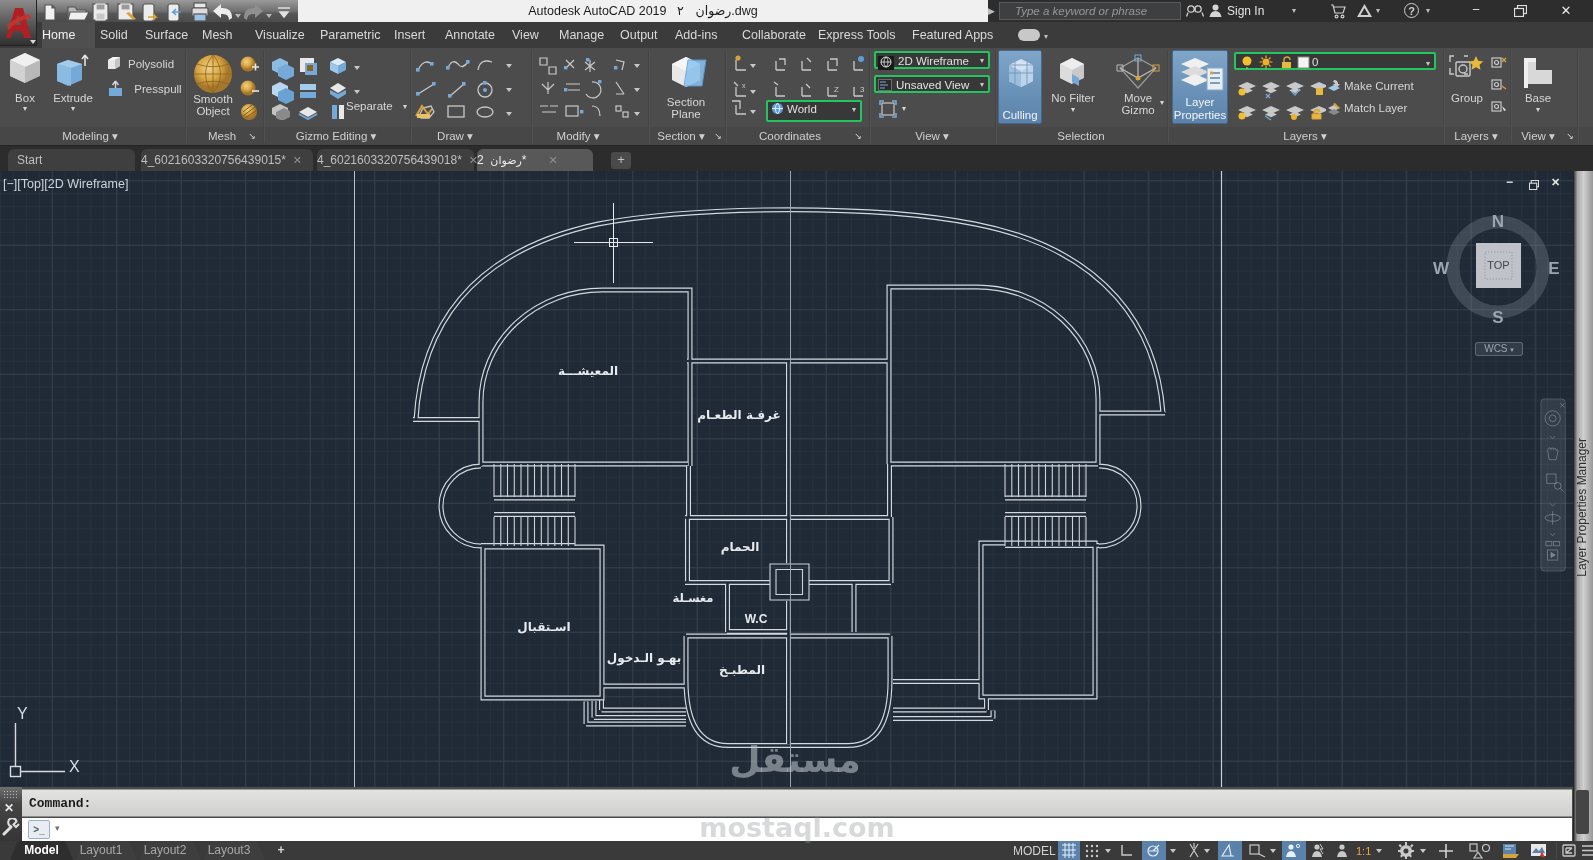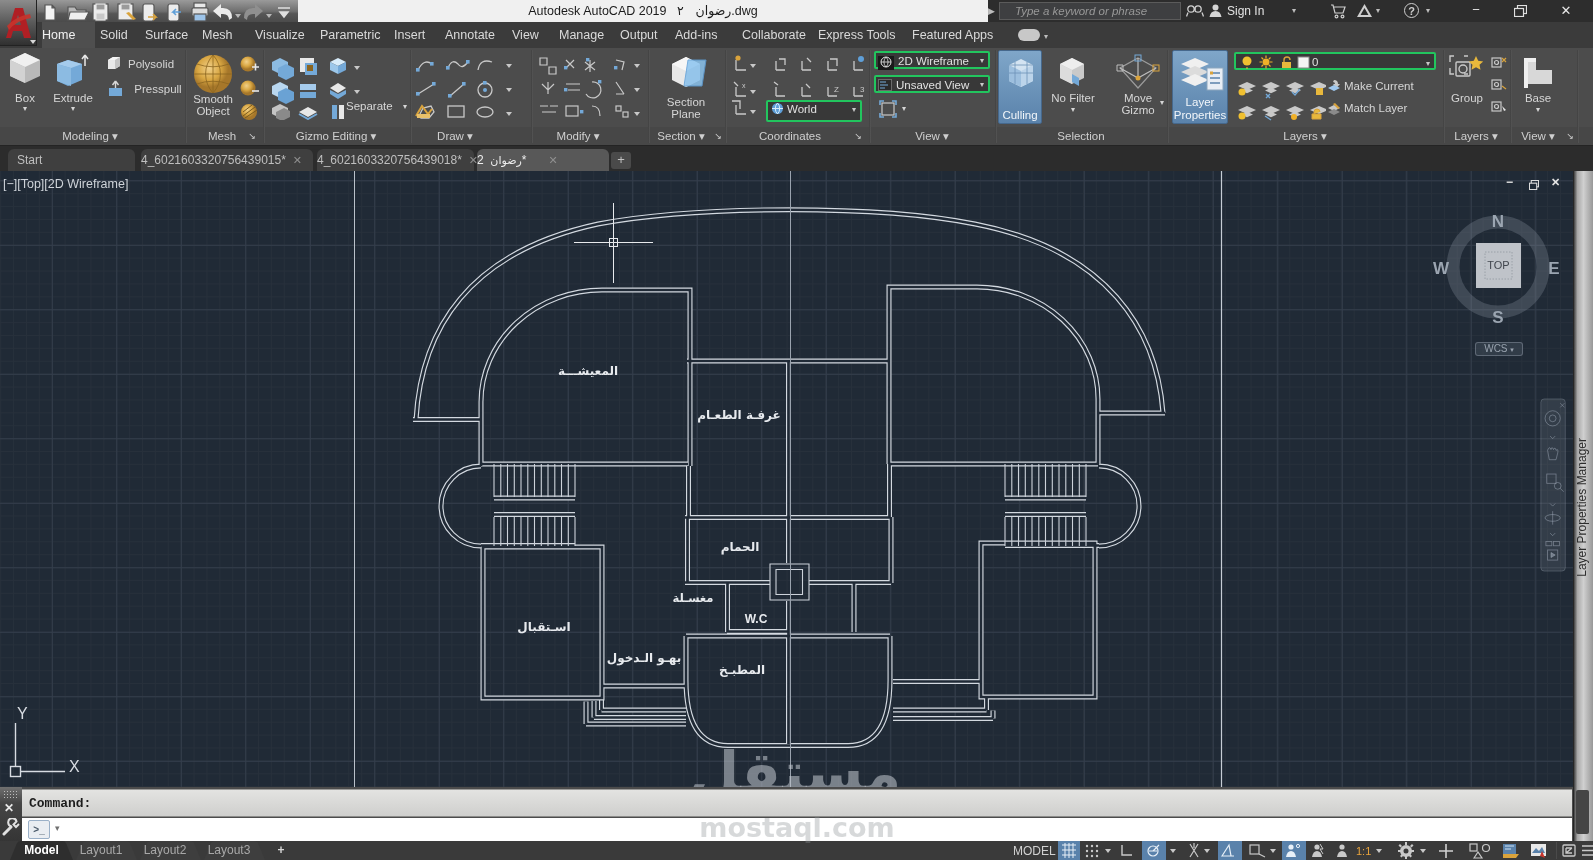--- a/index.html
+++ b/index.html
@@ -490,21 +490,21 @@
 <svg class="ricon" style="left:1520px;top:6px" width="36" height="34" viewBox="0 0 36 34">
         <path d="M4 4 h12 v12 h16 v14 H4 Z" fill="#d8d8d8"></path>
         <path d="M4 4 h12 v4 H8 v26 H4 Z" fill="#efefef"></path>
       </svg>
 <div class="rtext" style="left:1516px;top:44px;width:44px">Base</div><div class="rtext" style="left:1516px;top:57px;width:44px;font-size:8px">▾</div>
 </div>
 <div class="abs" id="ftabs">
 <div class="ftab" style="left:8px;width:127px;text-align:left;padding-left:9px">Start</div>
 <div class="ftab" style="left:141px;width:172px">4_6021603320756439015*<span class="x">✕</span></div>
 <div class="ftab" style="left:317px;width:157px">4_6021603320756439018*<span class="x">✕</span></div>
-<div class="ftab" style="left:477px;width:132px;background:#585858;color:#eeeeee">2&nbsp;&nbsp;<span style="font-family:'DejaVu Sans';font-size:11px">رضوان</span>*<span class="x" style="margin-left:22px">✕</span></div>
+<div class="ftab" style="left:477px;width:116px;background:#585858;color:#eeeeee">2&nbsp;&nbsp;<span style="font-family:'DejaVu Sans';font-size:11px">رضوان</span>*<span class="x" style="margin-left:22px">✕</span></div>
 <div class="abs" style="left:611px;top:6px;width:20px;height:17px;background:#4a4a4a;border-radius:3px;color:#c2c2c2;font-size:13px;line-height:16px;text-align:center">+</div>
 </div>
 <div class="abs" id="canvas">
 <svg class="abs" style="left:0;top:0" width="1573" height="616" viewBox="0 171 1573 616" fill="none">
 
 <g stroke="#d3d9e0" stroke-width="5">
 <path id="w" d="M416 420 C421 330 468 252 598 224 C700 205 880 205 975 224 C1108 250 1157 330 1163 413 M413 419.5 H481 M1097 413 H1165
 M481 466 V402 A121 112 0 0 1 602 290 H690 V466
 M889 464 V287 H977 A121 112 0 0 1 1098 399 V464
 M481 464 H688 M889 464 H1098
@@ -597,21 +597,21 @@
           <path d="M15 134 v16"></path>
 <path d="M12 160 l3 3 3-3"></path>
 <rect x="7" y="170" width="7" height="5"></rect>
           <rect x="16" y="170" width="7" height="5"></rect>
 <rect x="9" y="180" width="12" height="12"></rect>
           <path d="M13 183 l5 3 -5 3 z" fill="rgba(165,175,190,0.55)"></path>
 </g>
 <path d="M24 6 l5 5 M29 6 l-5 5" stroke="rgba(160,170,184,0.5)"></path>
 </svg>
 
-<div class="abs" style="left:795px;top:568px;transform:translateX(-50%);font-family:'DejaVu Sans';font-weight:bold;font-size:58px;color:rgba(195,200,207,0.55);white-space:nowrap">مستقل</div>
+<div class="abs" style="left:795px;top:568px;transform:translateX(-50%);font-family:'DejaVu Sans';font-weight:bold;font-size:36px;color:rgba(195,200,207,0.55);white-space:nowrap">مستقل</div>
 </div>
 <div class="abs" id="sidebar"></div>
 <div id="sidetext">Layer Properties Manager</div>
 <div class="abs" style="left:1576px;top:790px;width:13px;height:44px;background:#454545;border-radius:2px;z-index:6"></div>
 <div class="abs" id="cmdgrip">
   <div class="abs" style="left:3px;top:3px;width:16px;height:8px;background-image:radial-gradient(circle,#bdbdbd 30%,transparent 32%);background-size:3px 3px"></div>
   <div class="abs" style="left:4px;top:14px;color:#e8e8e8;font-size:12px;font-weight:bold">✕</div>
   <svg class="abs" style="left:2px;top:31px" width="18" height="19" viewBox="0 0 18 19">
         <path d="M2 16 L9 9" stroke="#e0e0e0" stroke-width="3" stroke-linecap="round"></path>
         <path d="M9.5 8.5 a4.2 4.2 0 1 1 5-5 l-3 3 2.5 2.5 3-3" stroke="#e0e0e0" stroke-width="2" fill="none"></path>

